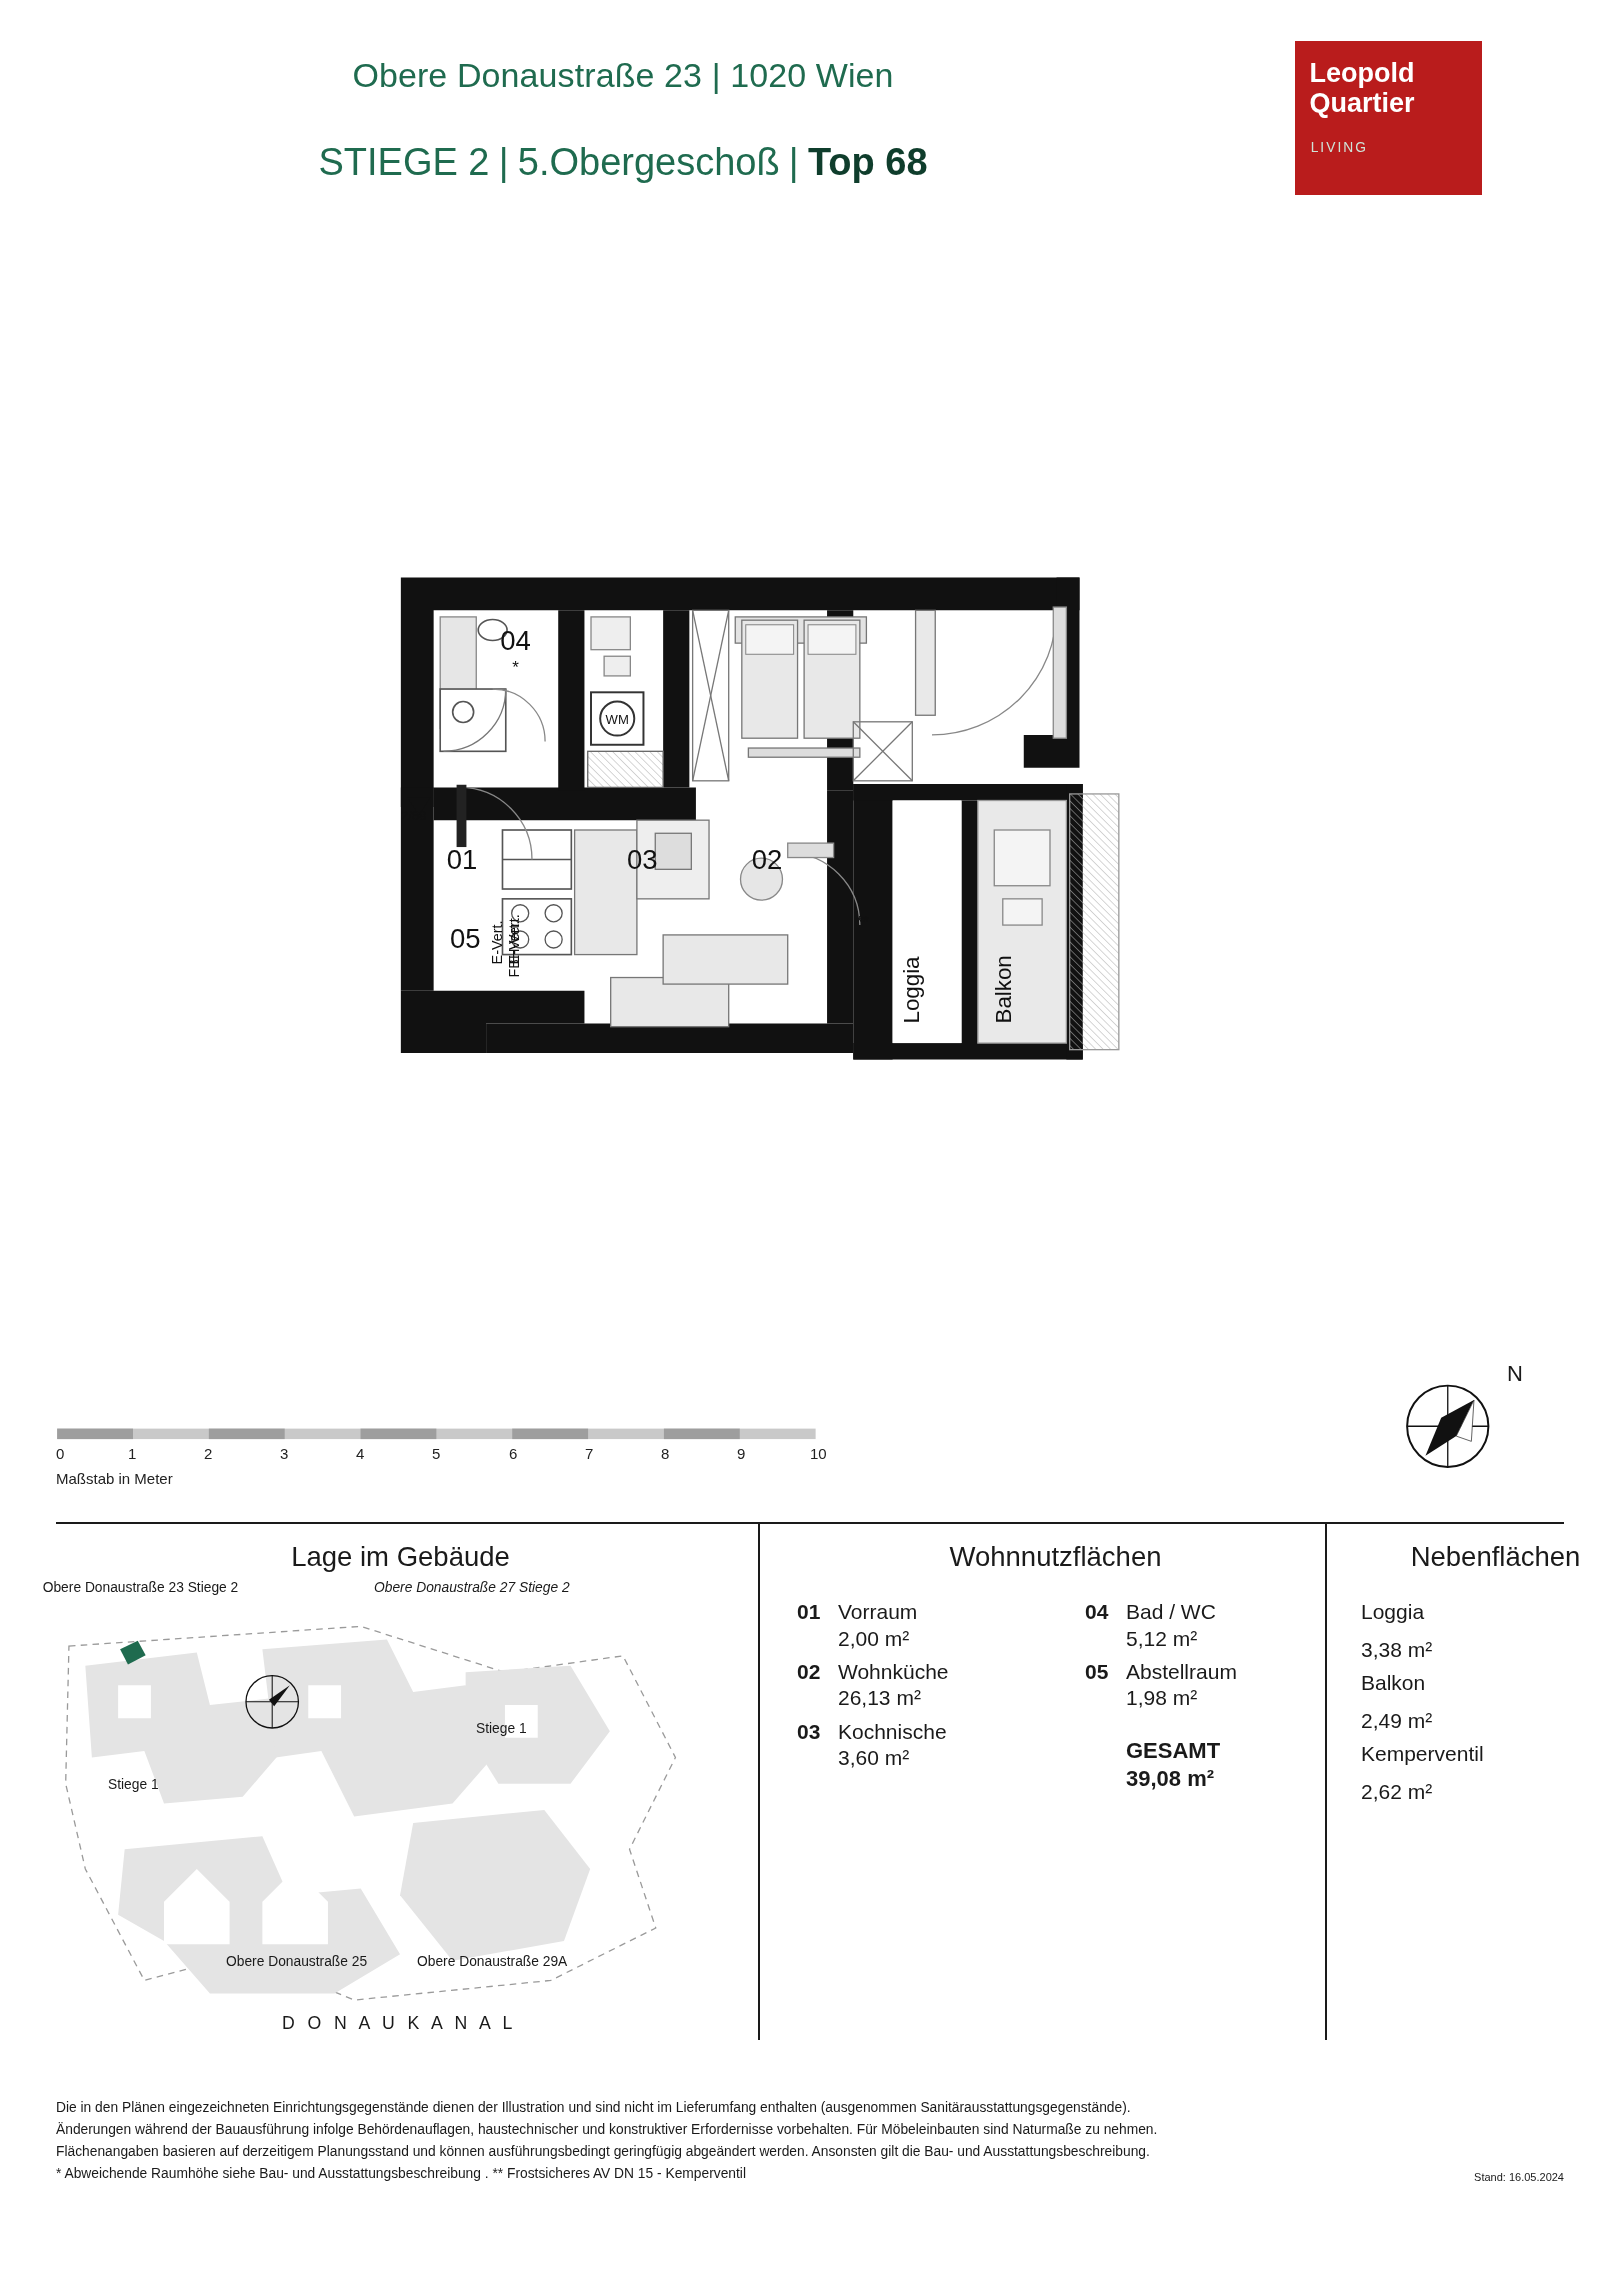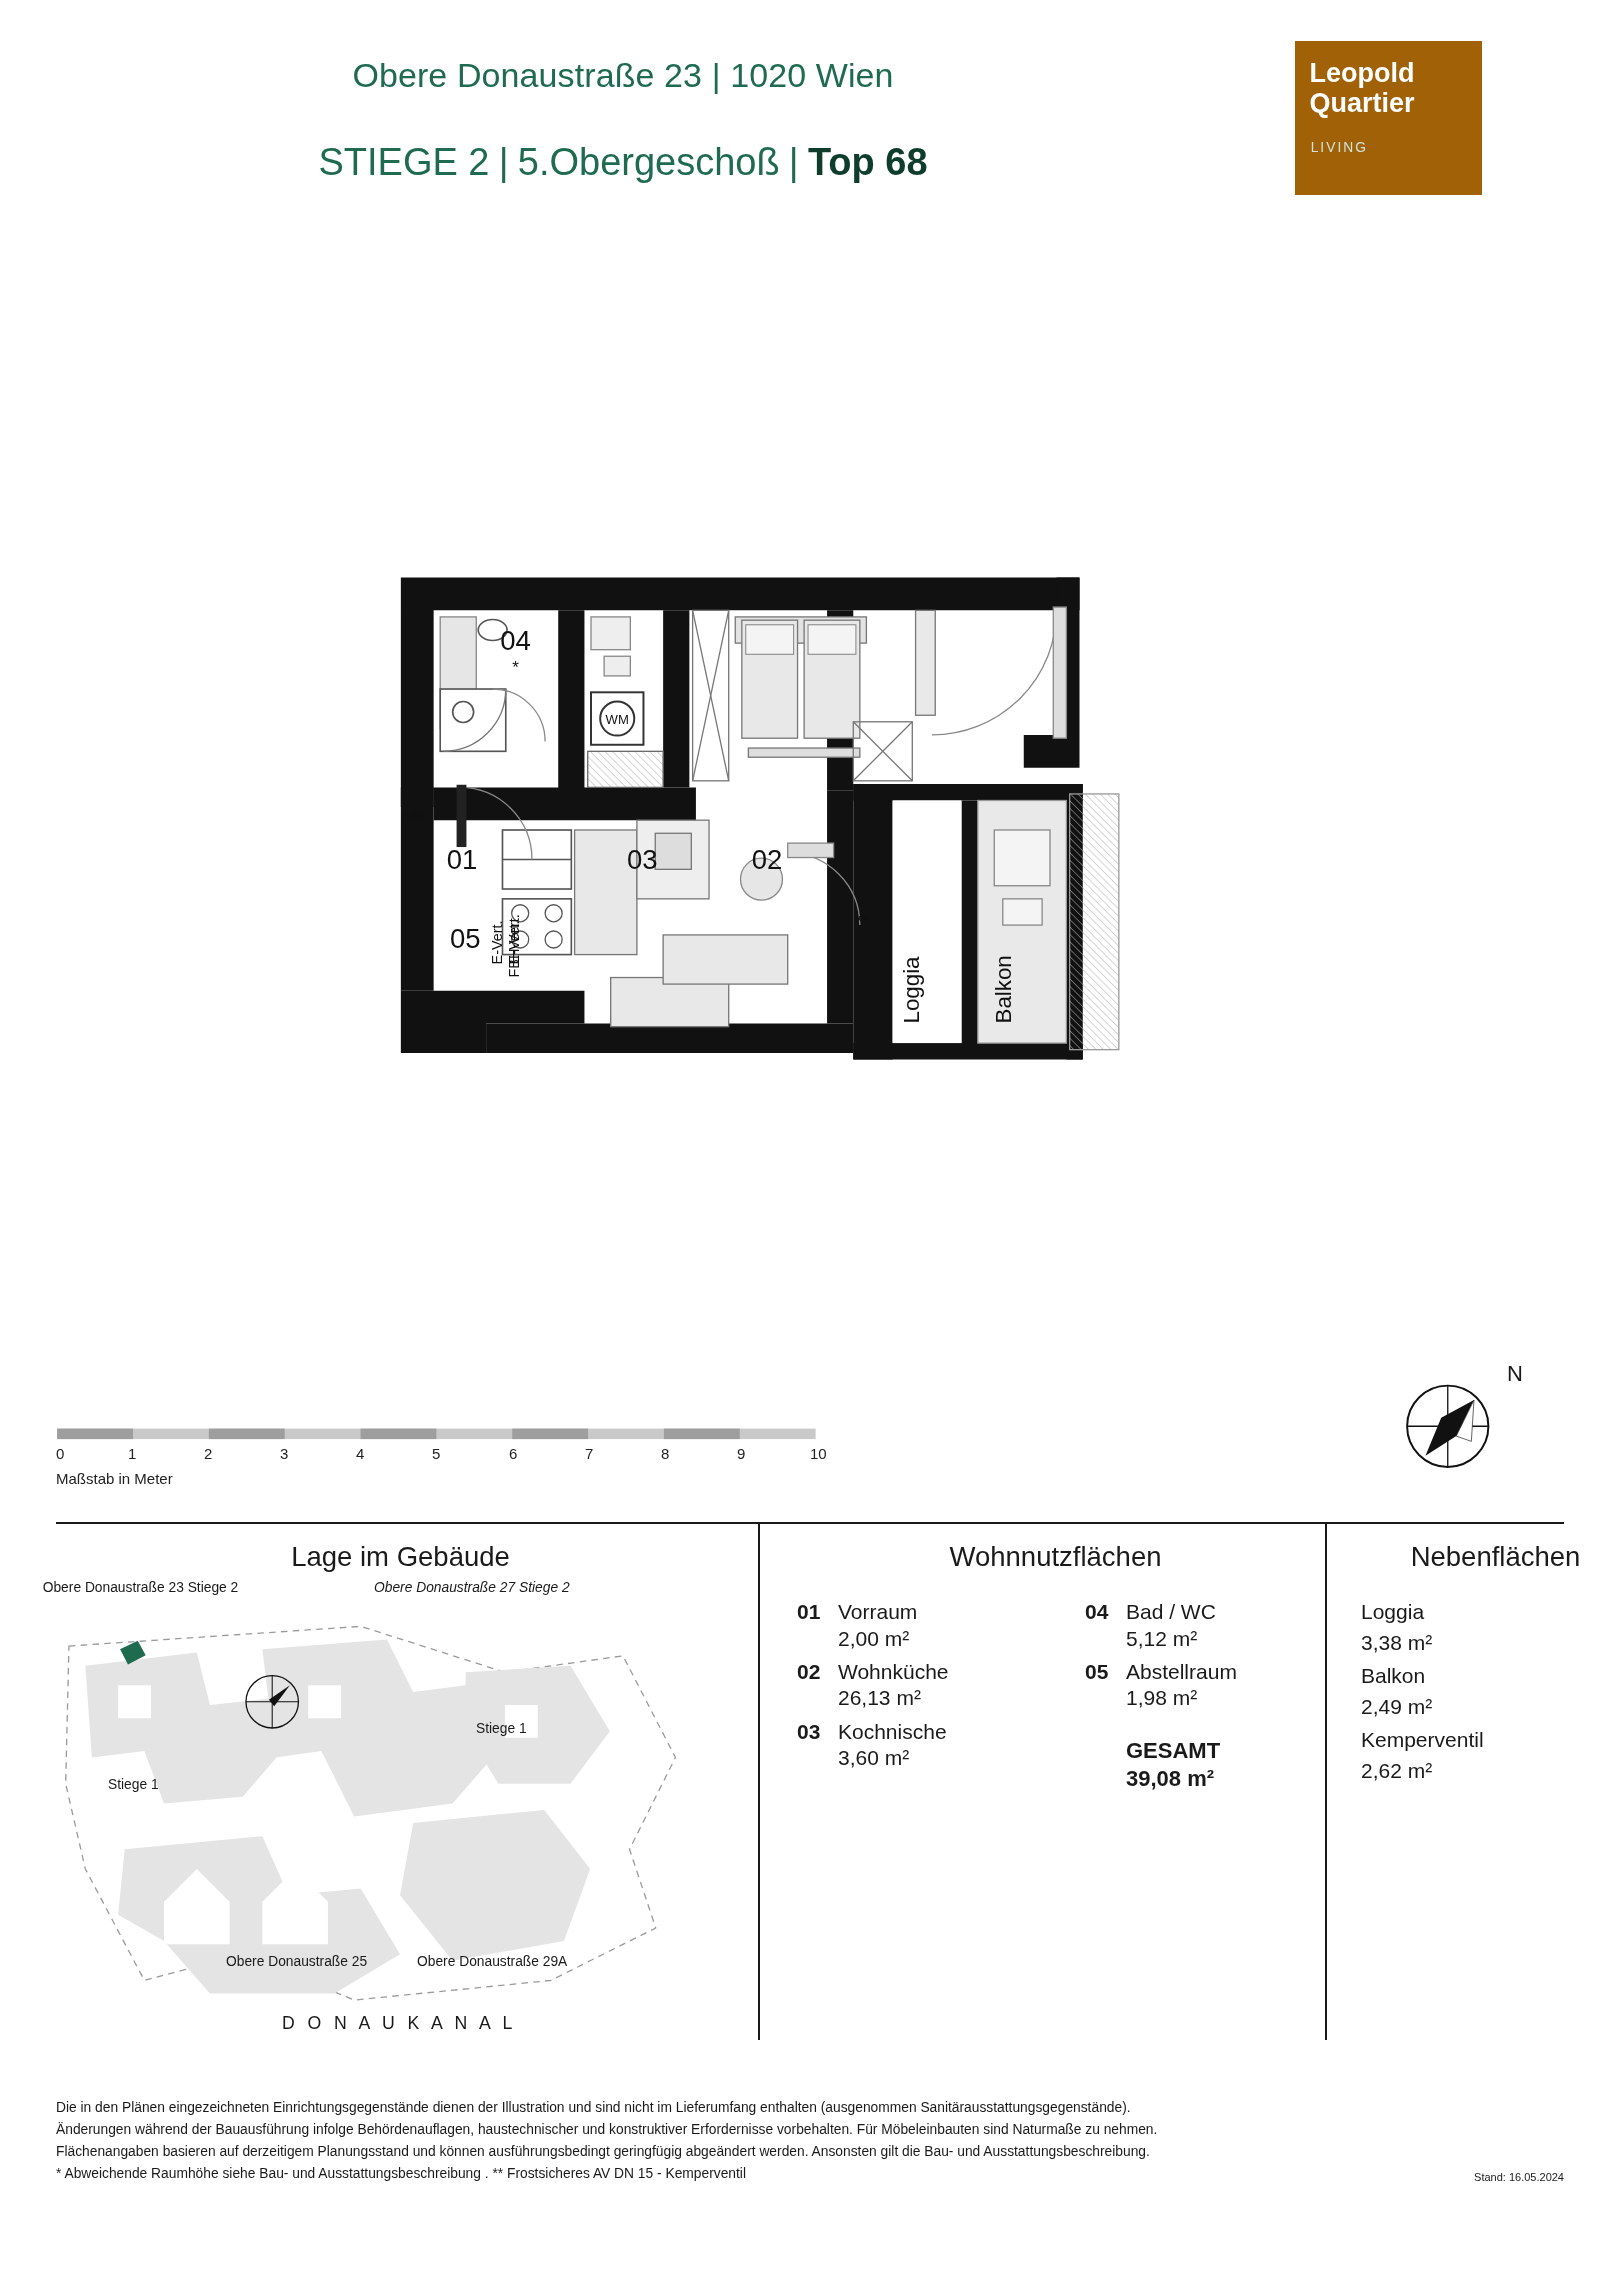--- a/index.html
+++ b/index.html
@@ -23,21 +23,21 @@
   .hdr-line2 {
     position:absolute; left:0; top:141px; width:1246px;
     text-align:center; font-size:38px; color:#1f6b4f;
   }
   .hdr-line2 .bold { font-weight:bold; color:#0f3d2c; }
   .hdr-sep { color:#1f6b4f; padding:0 9.2px; }
 
   .logo {
     position:absolute; right:141px; top:41px;
     width:187px; height:154px;
-    background:#a16207;
+    background:#b91c1c;
     color:#ffffff;
     display:flex; flex-direction:column; justify-content:flex-start;
   }
   .logo .l1 { font-size:27px; font-weight:bold; line-height:1.12; margin:17px 0 0 14.4px; }
   .logo .l2 { font-size:27px; font-weight:bold; line-height:1.12; margin:0 0 0 14.4px; }
   .logo .l3 { font-size:13.8px; letter-spacing:2px; color:#cfe3d8; margin:22px 0 0 15.7px; }
 
   
   .plan { position:absolute; left:394px; top:571px; width:853px; height:518px; }
   .plan svg { display:block; }
@@ -71,21 +71,21 @@
   .col-b { position:absolute; left:1085px; top:1600px; width:223px; }
   .col-c { position:absolute; left:1361px; top:1600px; width:262px; }
 
   .room { margin-bottom:9.2px; }
   .room .line1 { font-size:21px; white-space:nowrap; }
   .room .num { font-weight:bold; display:inline-block; width:41px; }
   .room .area { font-size:21px; margin-left:41px; display:block; margin-top:2.6px; }
 
   .nb-item { margin-bottom:9.2px; }
   .nb-item .nm { font-size:21px; }
-  .nb-item .ar { font-size:21px; margin-top:7px; }
+  .nb-item .ar { font-size:21px; margin-top:14px; }
 
   .gesamt { margin-top:27.5px; margin-left:41px; }
   .gesamt .g1 { font-size:22px; font-weight:bold; }
   .gesamt .g2 { font-size:22px; font-weight:bold; margin-top:2.6px; }
 
   
   .foot { position:absolute; left:56px; top:2099px; width:1508px; }
   .foot p { margin:0 0 3.9px 0; font-size:13.8px; color:#1a1a1a; line-height:1.32; }
   .foot .stand { position:absolute; right:0; top:72px; font-size:11px; }
 </style>

